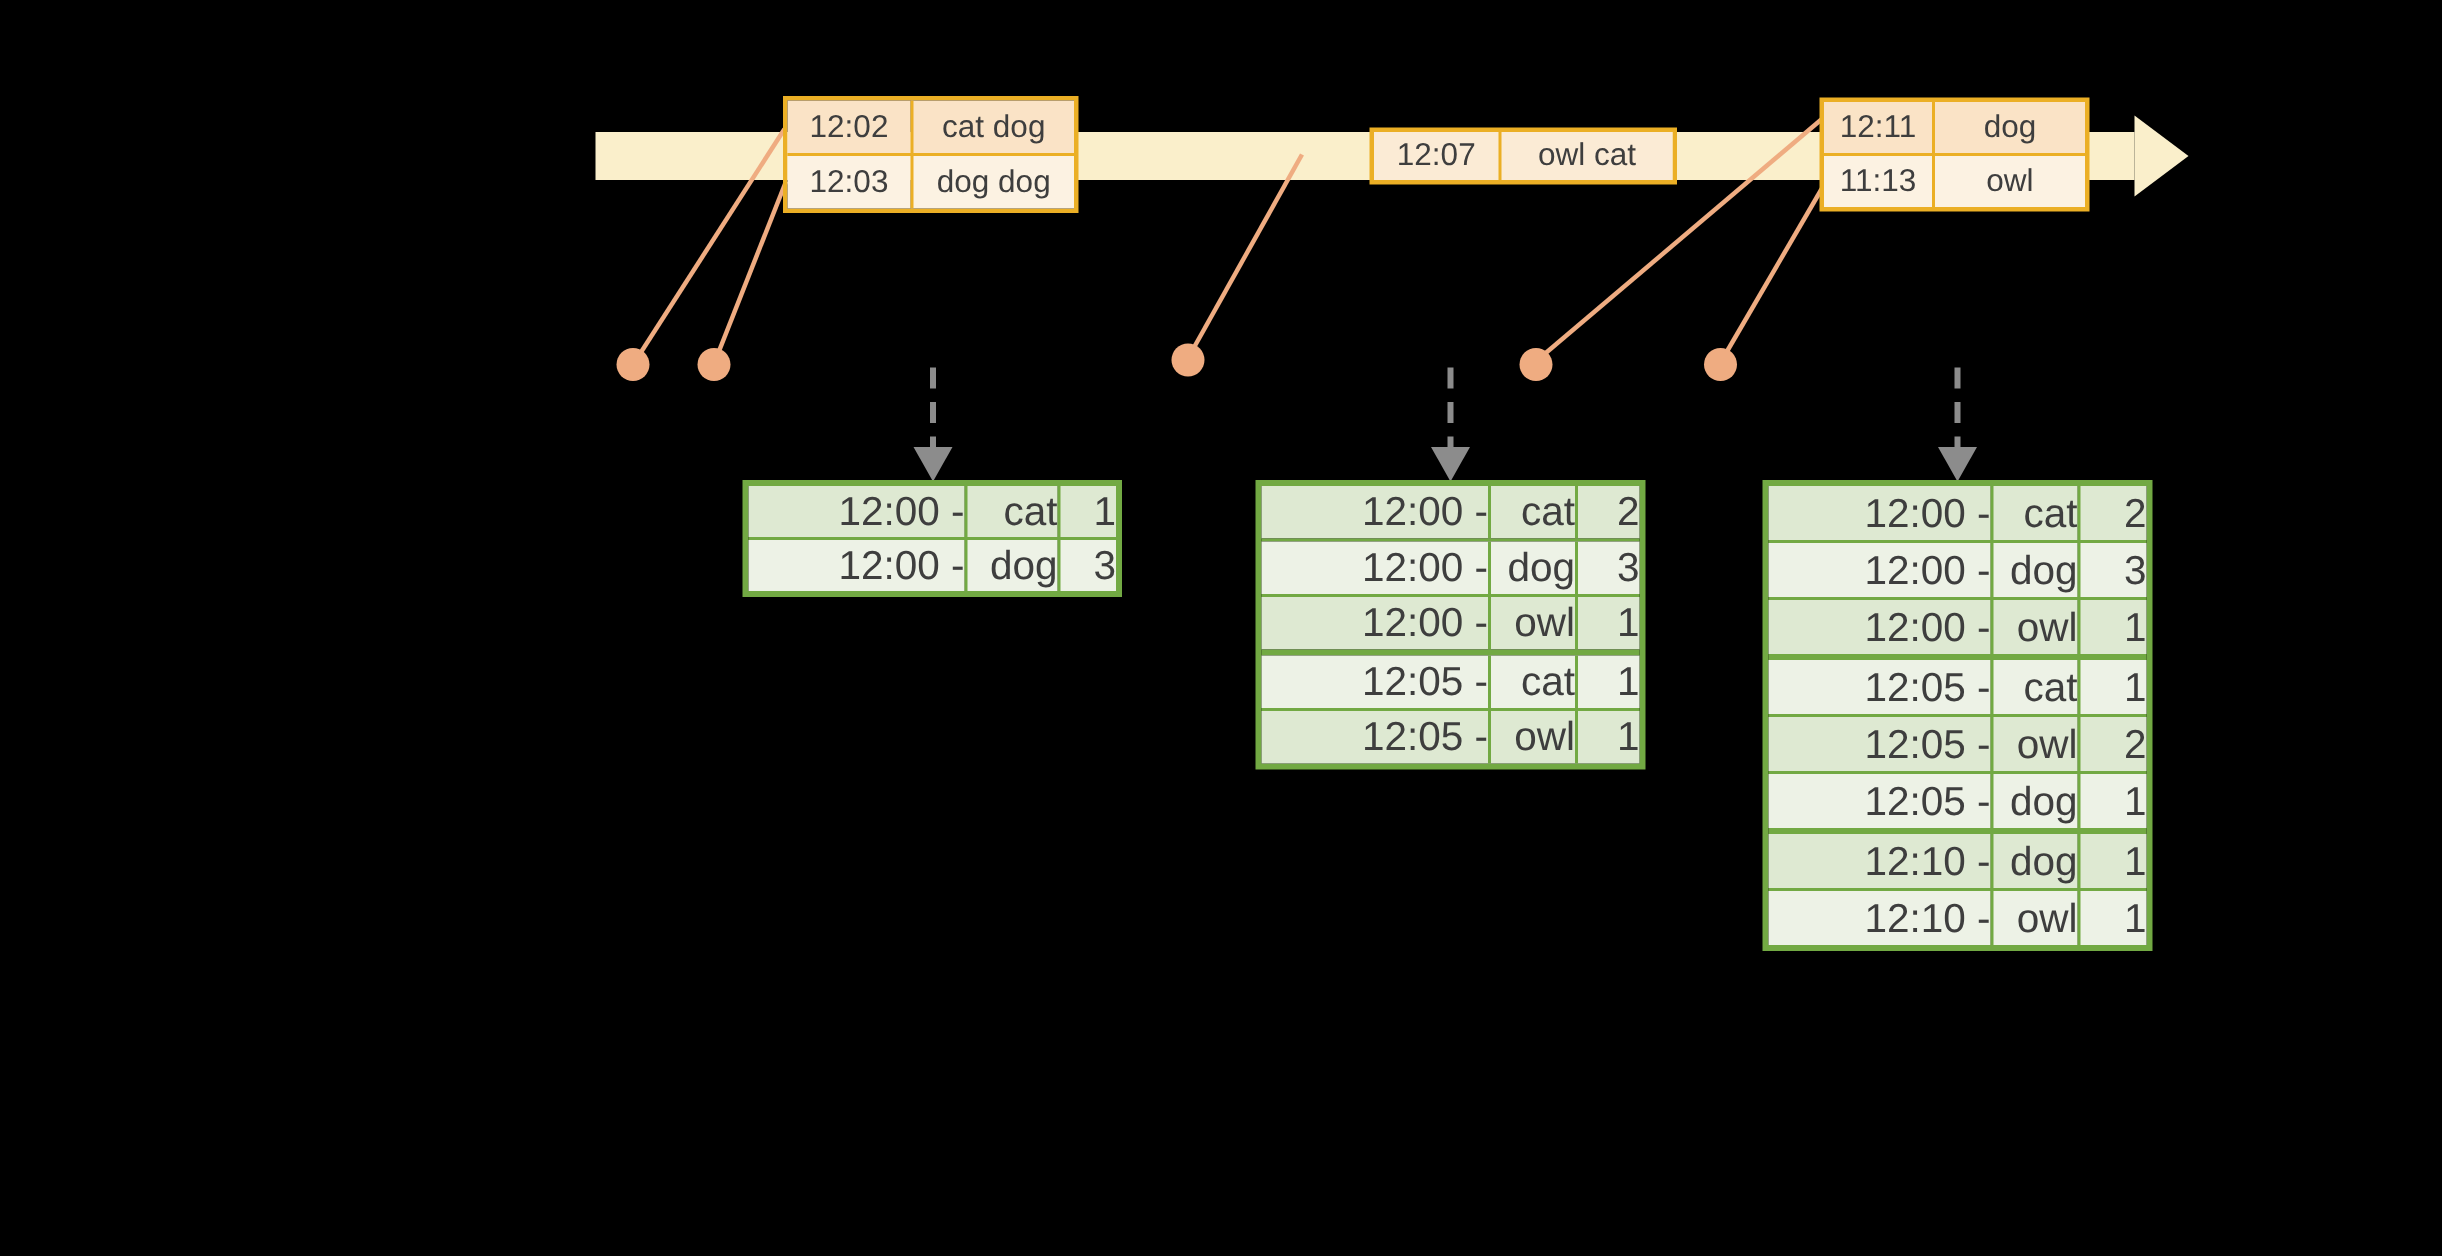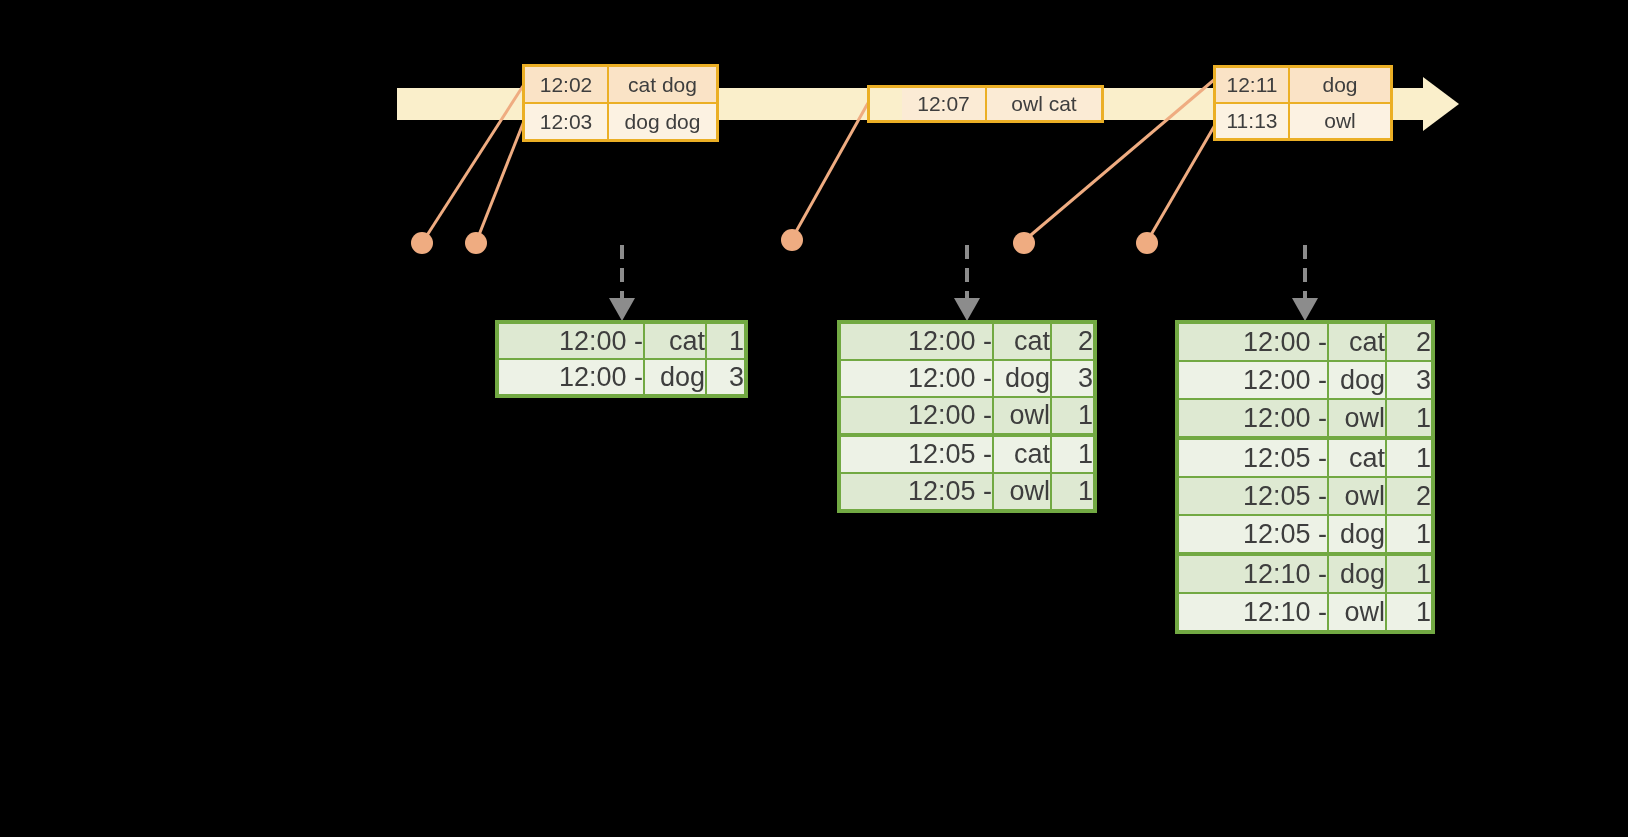--- a/index.html
+++ b/index.html
@@ -79,21 +79,21 @@
     <div class="erow">
       <div class="ecell e-time bg-peach">12:02</div>
       <div class="ecell e-words bg-peach">cat dog</div>
     </div>
     <div class="erow">
       <div class="ecell e-time bg-cream">12:03</div>
       <div class="ecell e-words bg-cream">dog dog</div>
     </div>
   </div>
 
-  <div class="etable t2" style="left:867px;top:85px;padding-left:32px;">
+  <div class="etable t2" style="left:913px;top:85px;">
     <div class="erow">
       <div class="ecell e-time bg-mid">12:07</div>
       <div class="ecell e-words bg-mid">owl cat</div>
     </div>
   </div>
 
   <div class="etable t3" style="left:1213px;top:65px;">
     <div class="erow">
       <div class="ecell e-time bg-peach">12:11</div>
       <div class="ecell e-words bg-peach">dog</div>

